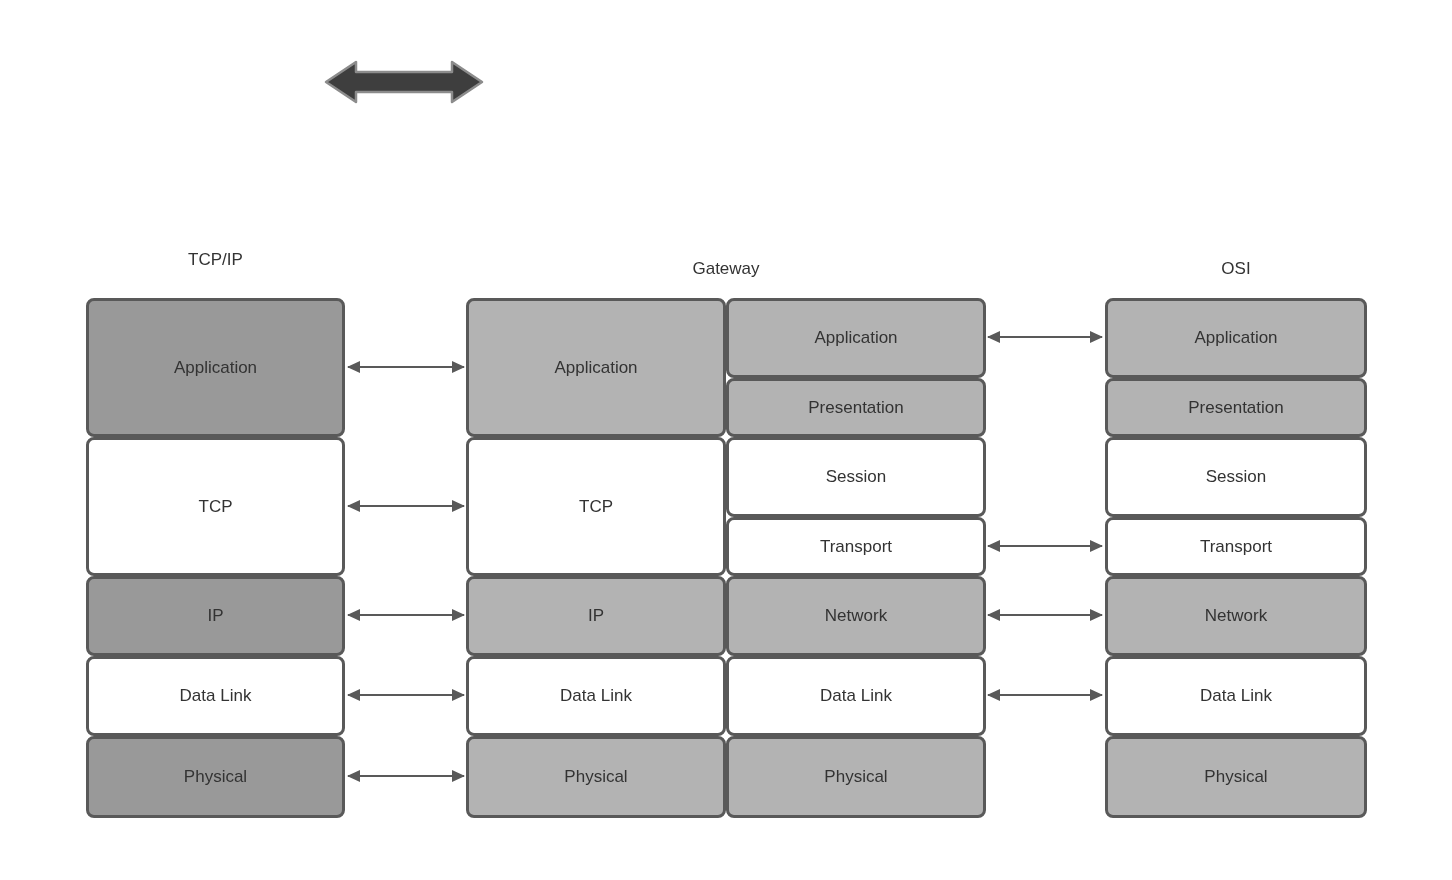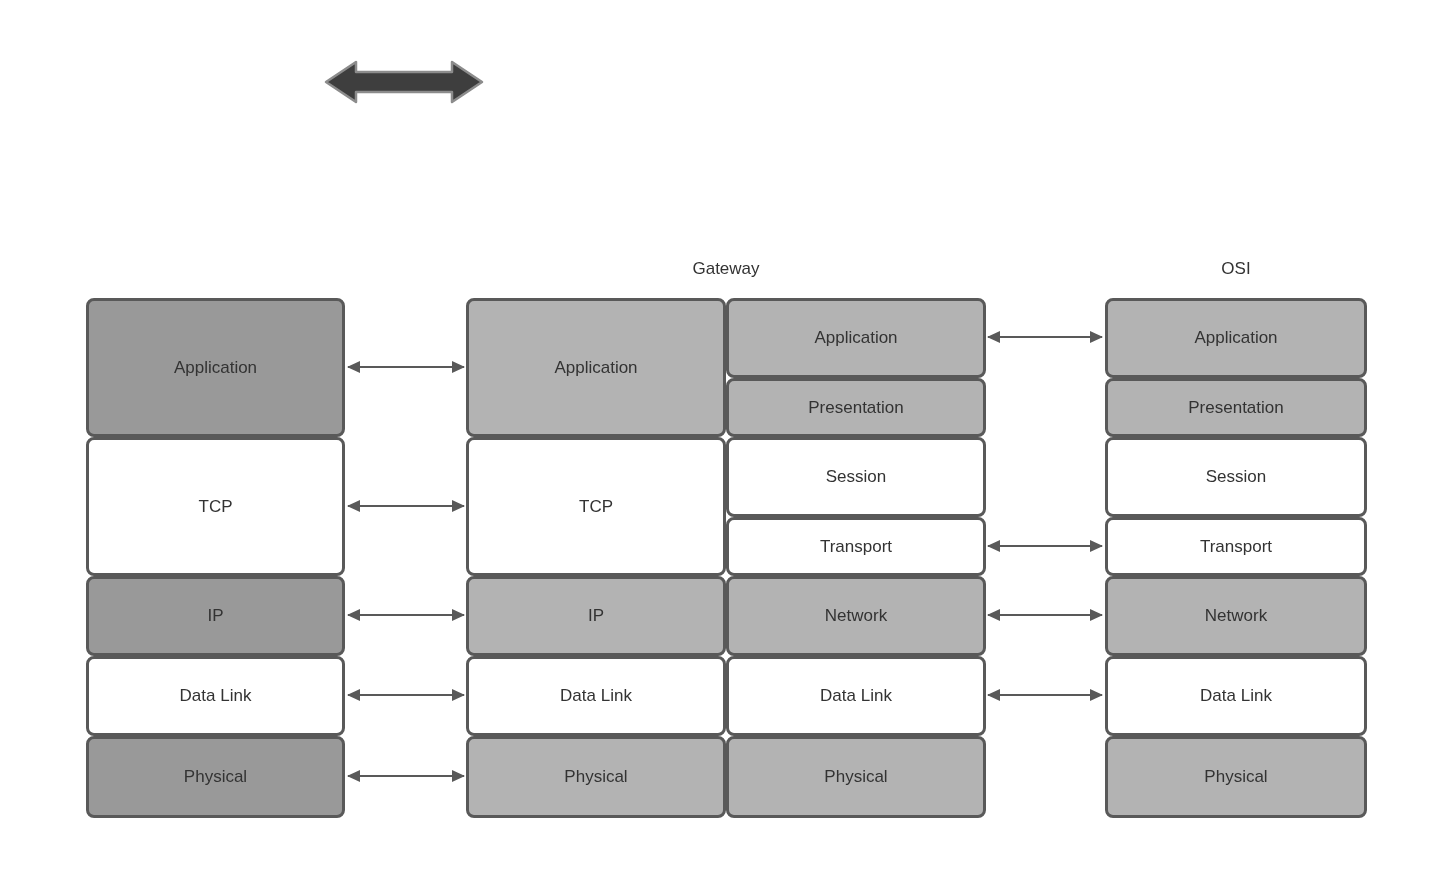--- a/index.html
+++ b/index.html
@@ -70,20 +70,21 @@
 </head>
 <body>
 
 <div id="canvas">
 
   <svg class="thick-arrow-svg" width="160" height="46" viewBox="0 0 160 46">
     <polygon points="2,23 32,3 32,13 128,13 128,3 158,23 128,43 128,33 32,33 32,43" stroke-width="2.5" stroke-linejoin="round" fill="#3e3e3e"></polygon>
     <polygon points="2,23 32,3 32,13 128,13 128,3 158,23 128,43 128,33 32,33 32,43" fill="none" stroke-width="2.5" stroke-linejoin="round" stroke="#8c8c8c"></polygon>
   </svg>
 
+  <div class="col-header" style="left:86px; top:249px; width:259px">TCP/IP</div>
   <div class="col-header" style="left:466px; top:258px; width:520px">Gateway</div>
   <div class="col-header" style="left:1105px; top:258px; width:262px">OSI</div>
 
   <div class="box" style="left: 86px; top: 298px; width: 259px; height: 139px; background-color: rgb(153, 153, 153);">Application</div>
   <div class="box" style="left: 86px; top: 437px; width: 259px; height: 139px; background-color: rgb(255, 255, 255);">TCP</div>
   <div class="box" style="left: 86px; top: 576px; width: 259px; height: 80px; background-color: rgb(153, 153, 153);">IP</div>
   <div class="box" style="left: 86px; top: 656px; width: 259px; height: 80px; background-color: rgb(255, 255, 255);">Data Link</div>
   <div class="box" style="left: 86px; top: 736px; width: 259px; height: 82px; background-color: rgb(153, 153, 153);">Physical</div>
 
   <div class="box" style="left: 466px; top: 298px; width: 260px; height: 139px; background-color: rgb(179, 179, 179);">Application</div>

